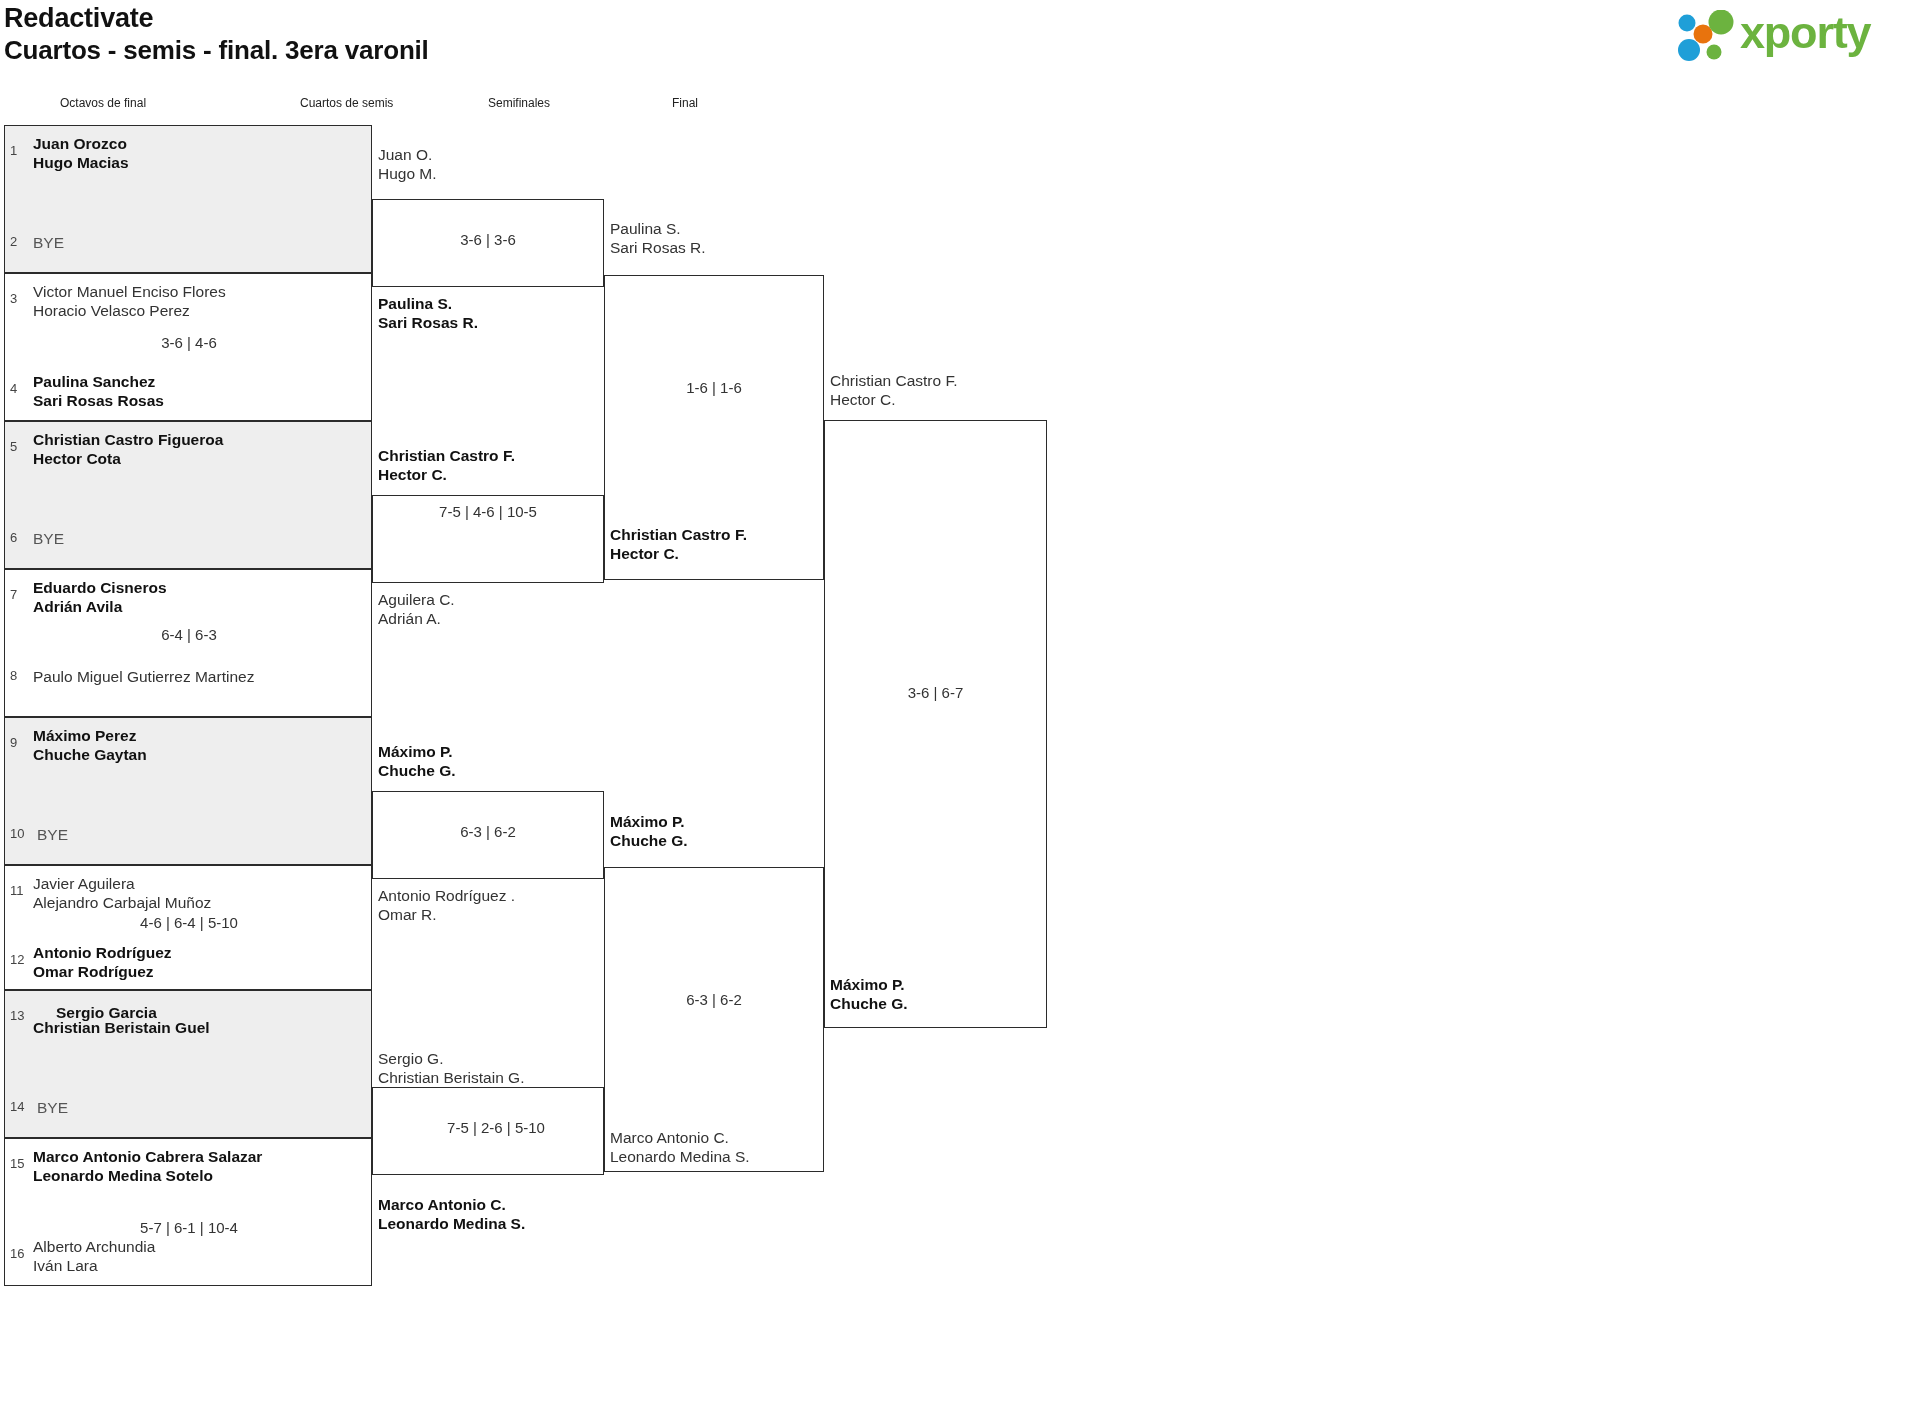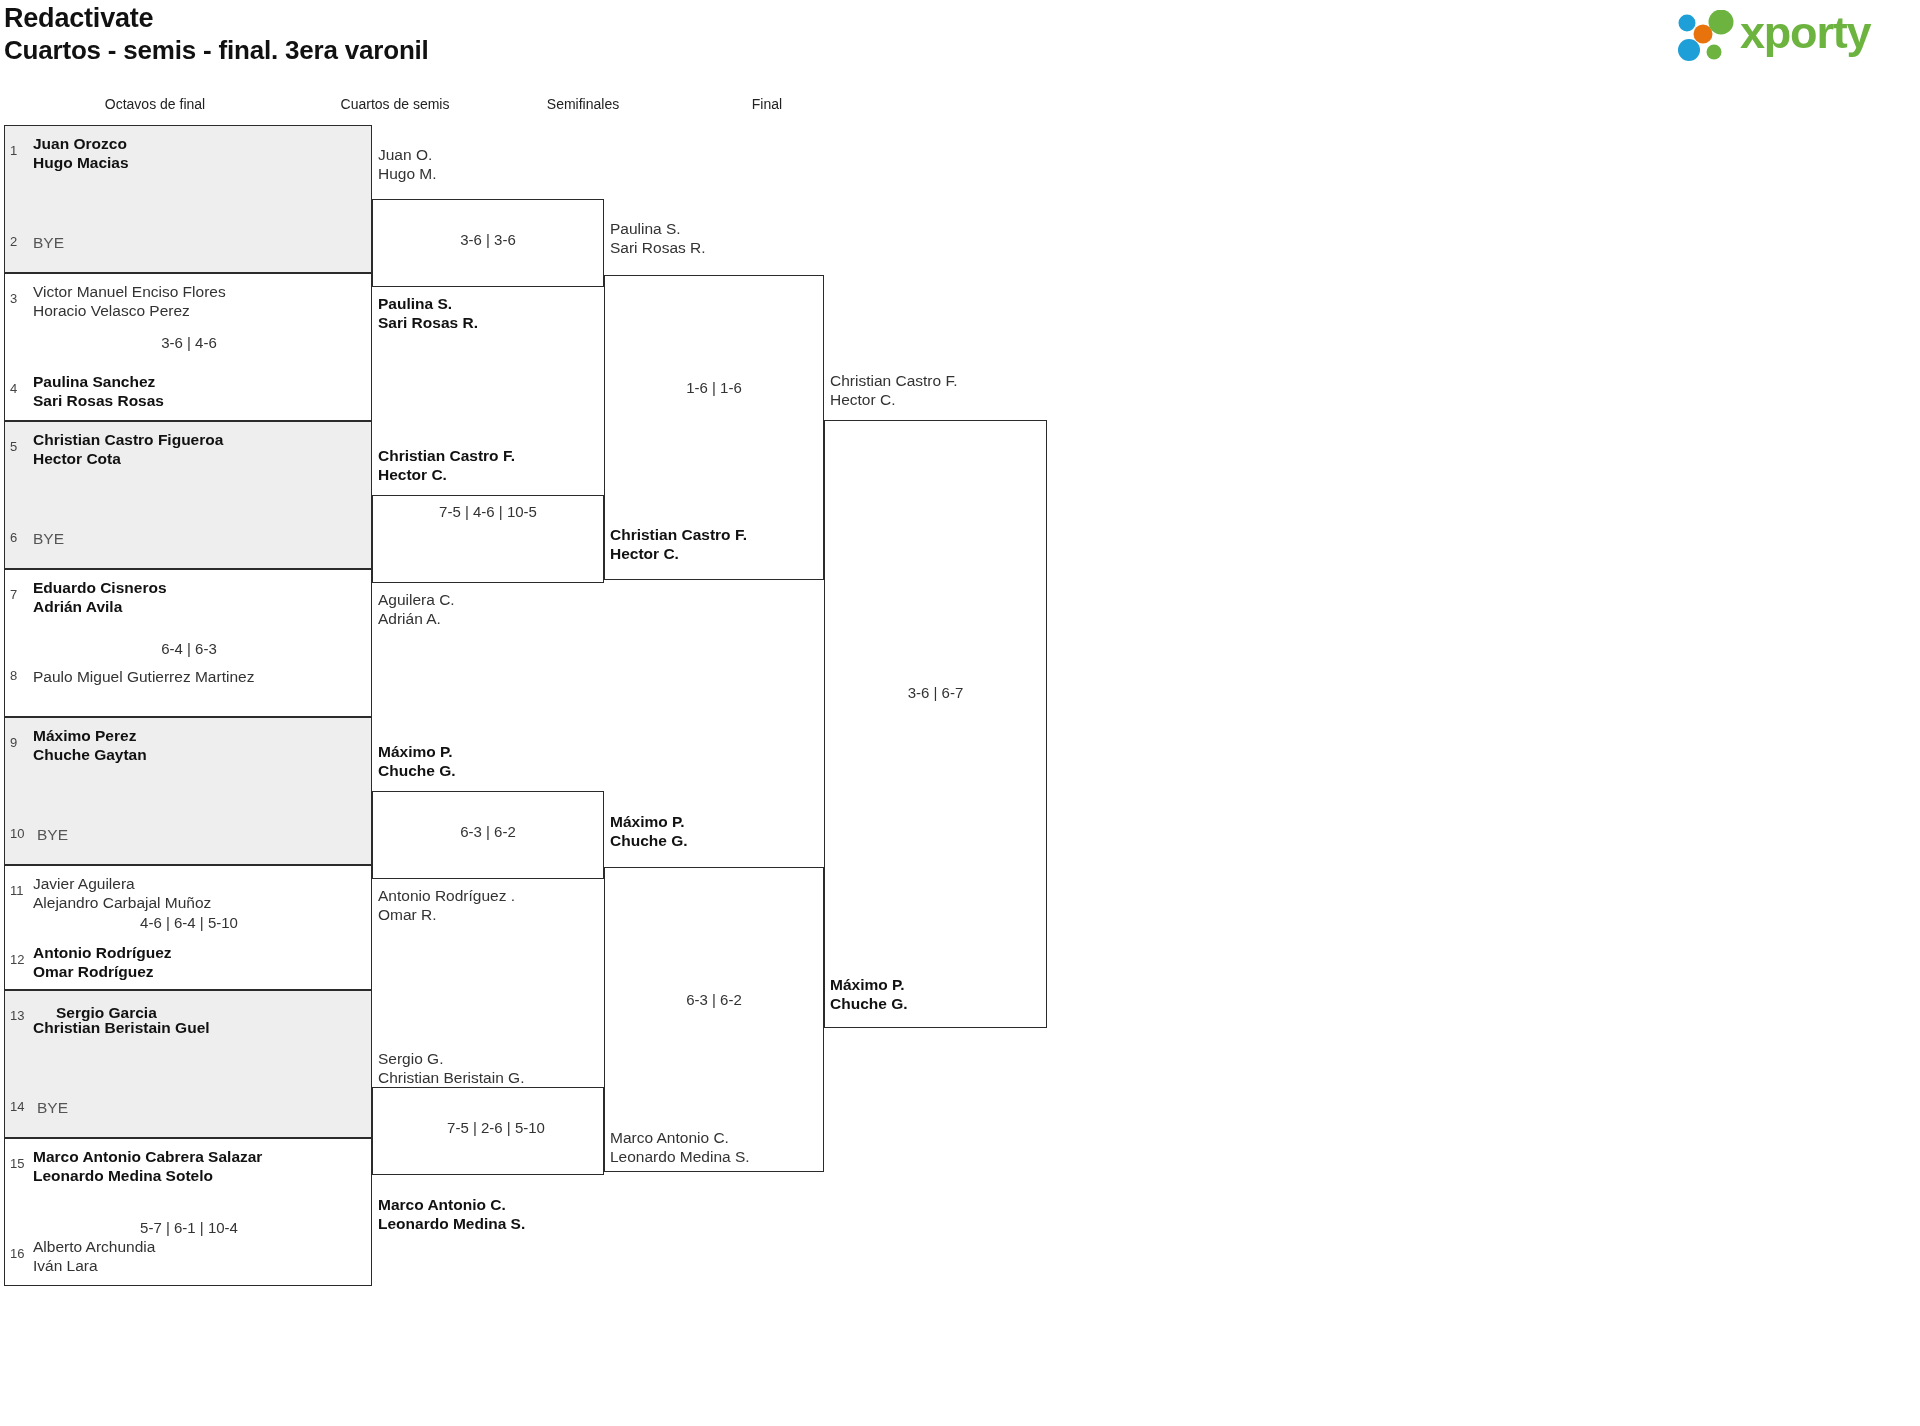--- a/index.html
+++ b/index.html
@@ -17,21 +17,21 @@
   #title-block{position:absolute;left:4px;top:2px;}
   #tournament-title{font-size:27px;font-weight:bold;line-height:32px;letter-spacing:-0.2px;color:#111;}
   #tournament-subtitle{font-size:26px;font-weight:bold;line-height:32px;letter-spacing:-0.2px;color:#111;}
 
   #logo{position:absolute;right:14px;top:6px;width:230px;height:58px;}
   #logo-dots{position:absolute;left:0;top:4px;width:62px;height:52px;}
   #logo-word{position:absolute;left:64px;top:-2px;font-size:45px;font-weight:bold;
              color:#6cb33f;letter-spacing:-1.2px;line-height:58px;}
 
   
-  .round-header{position:absolute;font-size:14px;color:#222;text-align:center;white-space:nowrap;}
+  .round-header{position:absolute;font-size:12px;color:#222;white-space:nowrap;}
 
   
   .r1-match{position:absolute;left:4px;width:368px;box-sizing:border-box;
             border:1px solid #2b2b2b;}
   .r1-match.shade{background:#eeeeee;}
   .r1-match.plain{background:#ffffff;}
 
   .slot{position:absolute;left:0;width:368px;}
   .seed{position:absolute;left:5px;font-size:13px;color:#444;width:22px;text-align:left;}
   .names{position:absolute;left:28px;font-size:15.5px;line-height:19px;color:#333;white-space:nowrap;}
@@ -111,21 +111,21 @@
     <span class="names bye" style="top:-1px;">BYE</span>
   </div>
 </div>
 
 <div class="r1-match plain" style="top:569px;height:148px;">
   <div class="slot" style="top:8px;">
     <span class="seed" style="top:9px;">7</span>
     <span class="names win" style="top:0px;">Eduardo Cisneros</span>
     <span class="names win" style="top:19px;">Adrián Avila</span>
   </div>
-  <div class="r1-score" style="top:70px;">6-4 | 6-3</div>
+  <div class="r1-score" style="top:56px;">6-4 | 6-3</div>
   <div class="slot" style="top:98px;">
     <span class="seed" style="top:0px;">8</span>
     <span class="names" style="top:-1px;">Paulo Miguel Gutierrez Martinez</span>
   </div>
 </div>
 
 <div class="r1-match shade" style="top:717px;height:148px;">
   <div class="slot" style="top:8px;">
     <span class="seed" style="top:9px;">9</span>
     <span class="names win" style="top:0px;">Máximo Perez</span>

